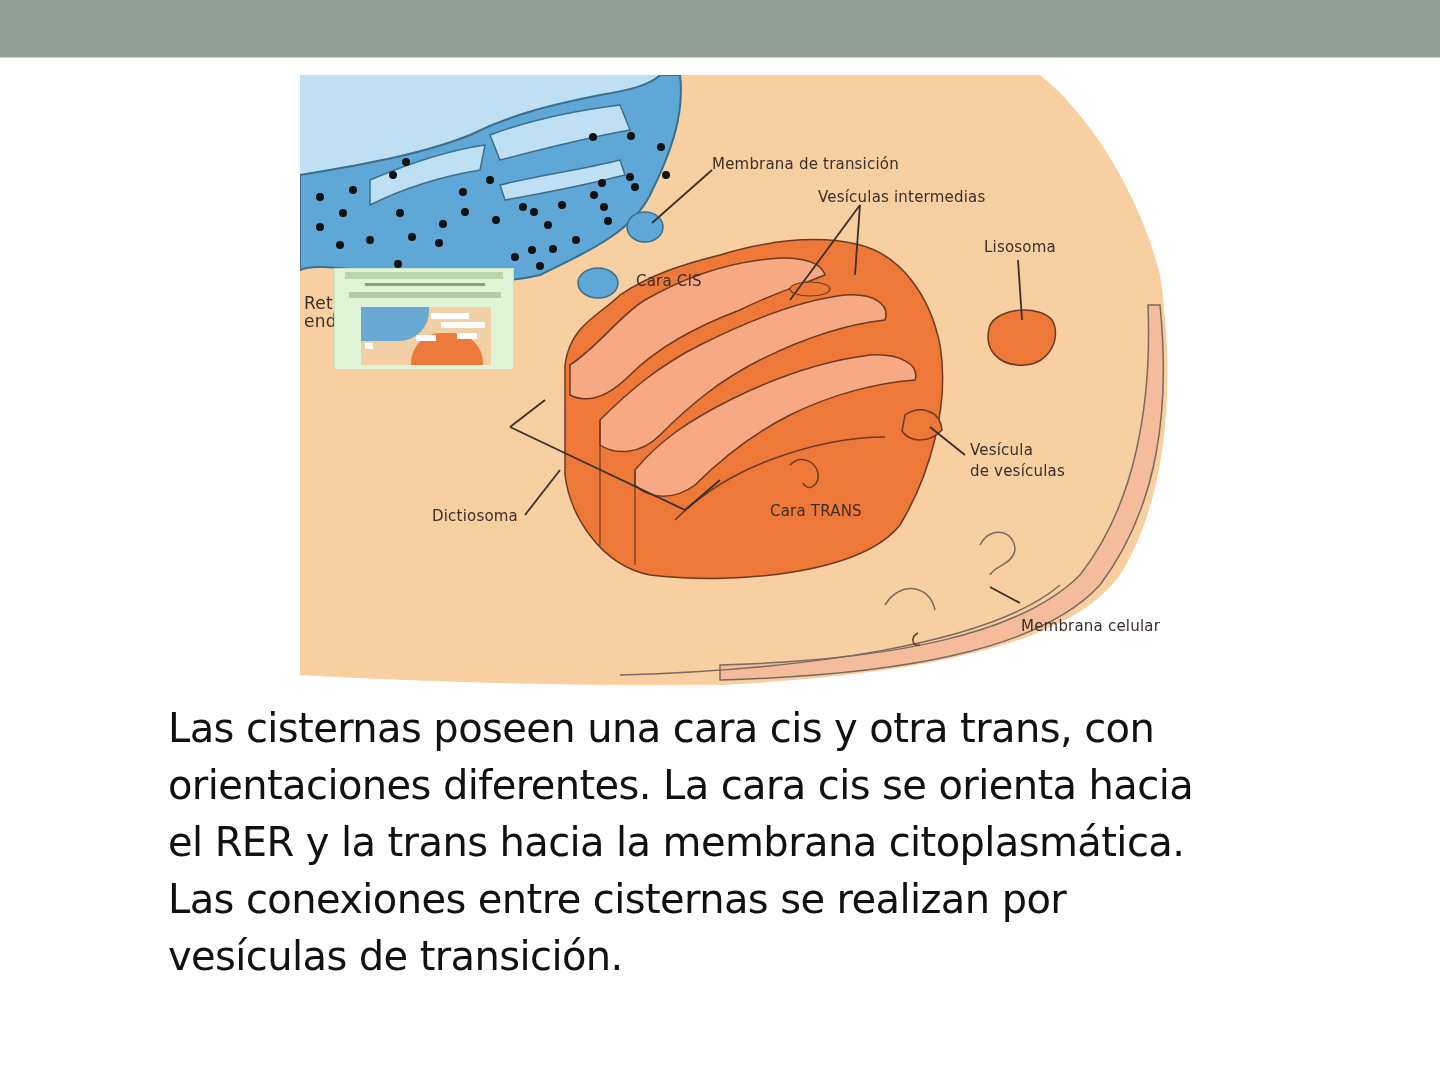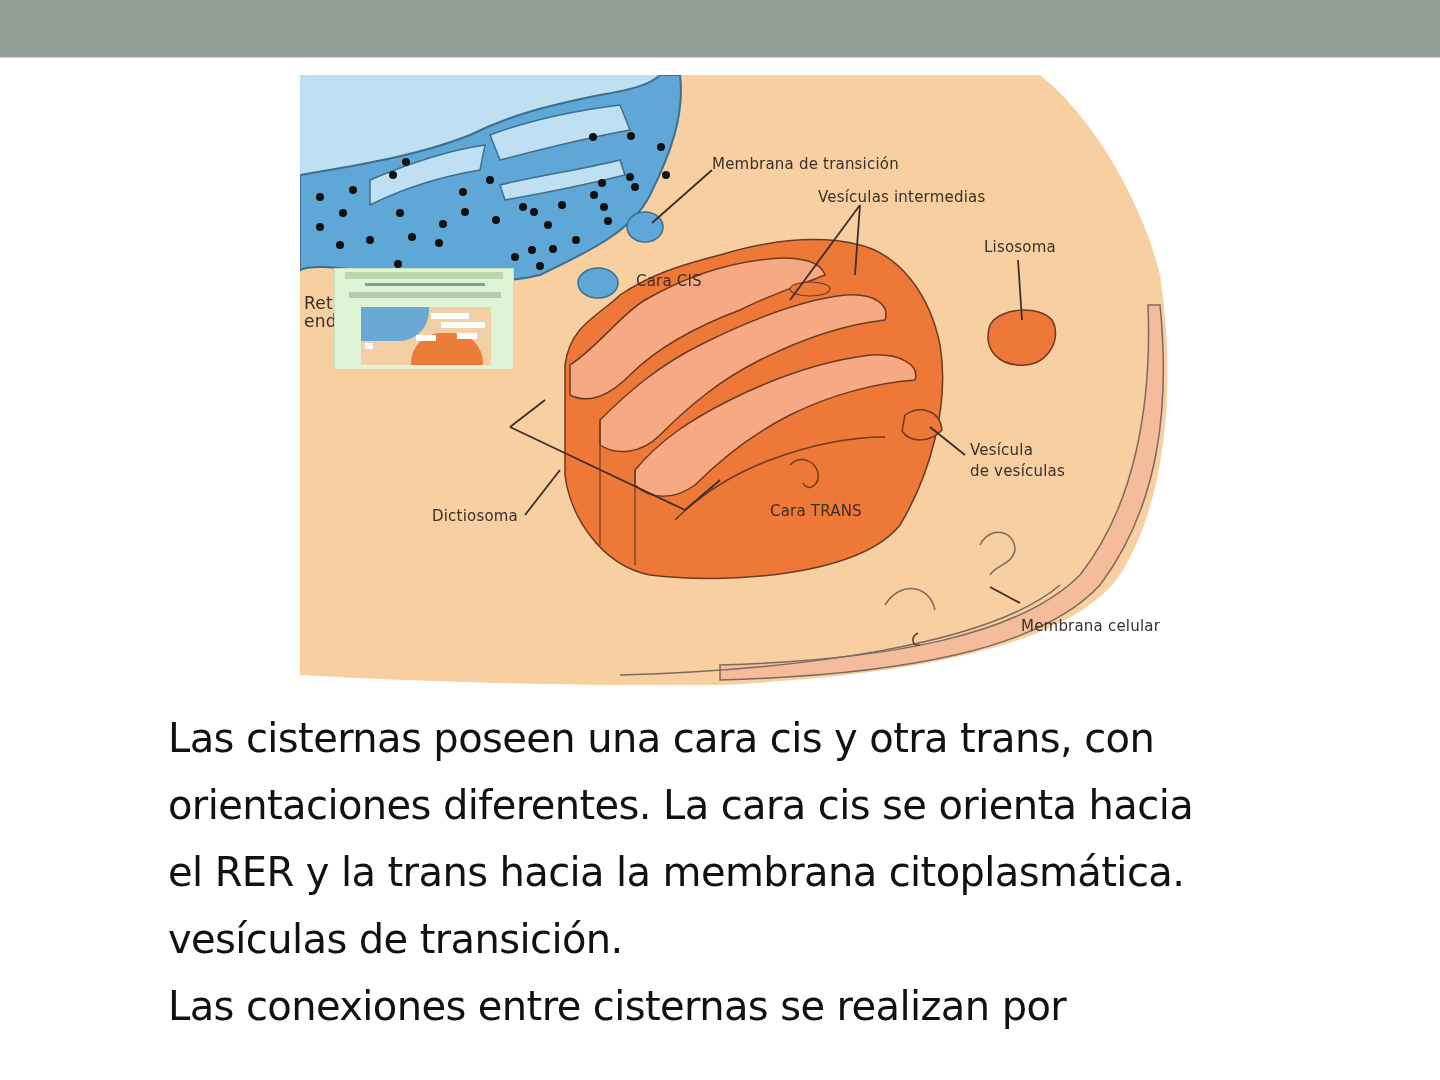--- a/index.html
+++ b/index.html
@@ -10,21 +10,21 @@
   .lbl { position:absolute; font-family:"DejaVu Sans", sans-serif; font-size:15px; color:#3b2f2a; white-space:nowrap; letter-spacing:0.2px; }
   .thumb { position:absolute; left:34px; top:193px; width:180px; height:102px; background:#dff3d6; border:1px solid #c7e3bd; box-sizing:border-box; }
   .thumb .bar { position:absolute; left:10px; top:3px; width:158px; height:7px; background:#b9d6ad; }
   .thumb .t1 { position:absolute; left:30px; top:14px; width:120px; height:3px; background:#8aa07e; }
   .thumb .t2 { position:absolute; left:14px; top:23px; width:152px; height:6px; background:#b8c9ad; }
   .thumb .img { position:absolute; left:26px; top:38px; width:130px; height:58px; background:#f3cfa5; overflow:hidden; }
   .thumb .img .b { position:absolute; left:0; top:0; width:68px; height:34px; background:#6aa9d4; border-radius:0 0 30px 0; }
   .thumb .img .o { position:absolute; left:50px; top:26px; width:72px; height:32px; background:#ec7a3a; border-radius:30px 30px 0 0; }
   .thumb .img .w { position:absolute; height:6px; background:#ffffff; }
   .caption { position:absolute; left:168px; top:700px; width:1160px; font-family:"DejaVu Sans", sans-serif; font-size:40px; line-height:57px; color:#111111; letter-spacing:-0.6px; }
-  .caption div { white-space:nowrap;margin-top:10px; }
+  .caption div { white-space:nowrap; }
 </style>
 </head>
 <body>
 
 <div class="topbar"></div>
 
 <div class="figure">
   <svg width="880" height="610" viewBox="0 0 880 610">
 
     <path d="M0 0 H740 C790 40 840 120 860 200 C875 300 870 420 820 500 C770 570 620 600 420 610 C200 612 0 600 0 600 Z" fill="#f7cfa0"></path>
@@ -136,15 +136,15 @@
       <div class="w" style="left:96px;top:26px;width:20px;"></div>
       <div class="w" style="left:4px;top:36px;width:8px;"></div>
     </div>
   </div>
 </div>
 
 <div class="caption">
   <div>Las cisternas poseen una cara cis y otra trans, con</div>
   <div>orientaciones diferentes. La cara cis se orienta hacia</div>
   <div>el RER y la trans hacia la membrana citoplasmática.</div>
+  <div>Las conexiones entre cisternas se realizan por</div>
   <div>vesículas de transición.</div>
-  <div>Las conexiones entre cisternas se realizan por</div>
 </div>
 
 </body></html>

